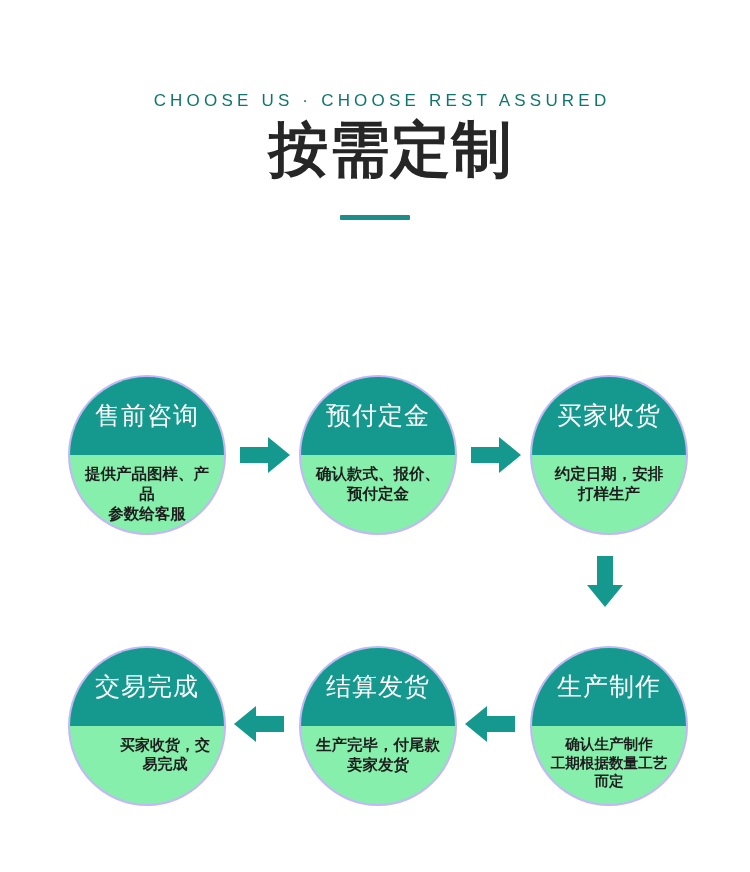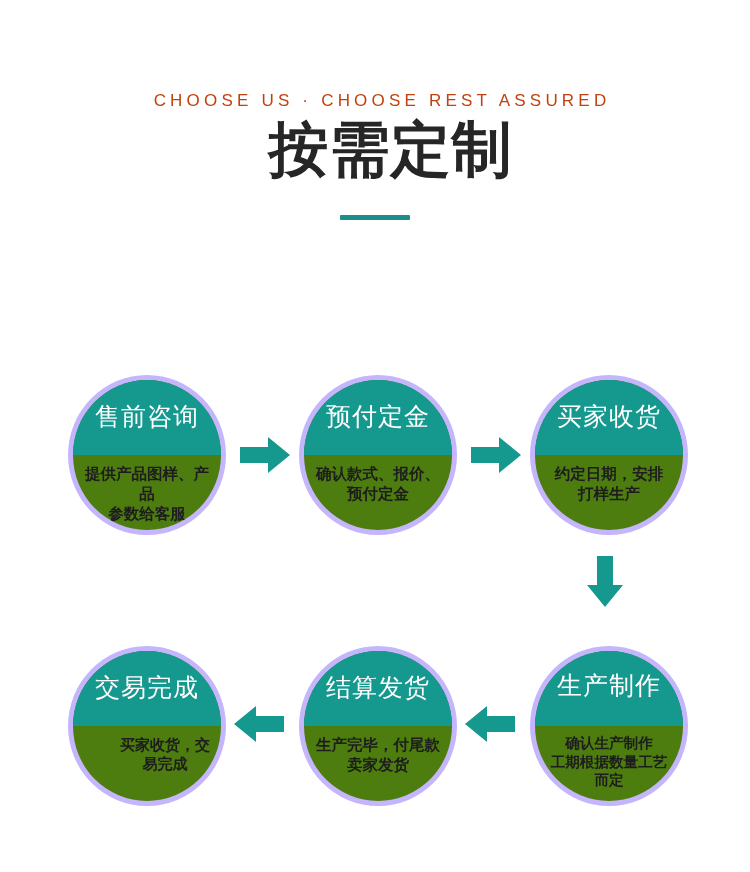--- a/index.html
+++ b/index.html
@@ -21,21 +21,21 @@
     position: absolute;
     top: 0;
     left: 0;
     width: 750px;
     text-align: center;
   }
   .eyebrow {
     margin-top: 92px;
     font-size: 17px;
     letter-spacing: 4.2px;
-    color: #c2410c;
+    color: #0f766e;
     font-weight: 400;
     line-height: 1;
     white-space: nowrap;
     padding-left: 14px;
   }
   .title-line {
     font-size: 60px;
     font-weight: 700;
     color: #262626;
     line-height: 1.02;
@@ -64,22 +64,22 @@
     width: 750px;
     height: 500px;
   }
 
   .node {
     position: absolute;
     width: 158px;
     height: 160px;
     border-radius: 50%;
     overflow: hidden;
-    background: #4d7c0f;
-    border: 5px solid #c4b5fd;
+    background: #86efac;
+    border: 2px solid #c4b5fd;
     box-sizing: border-box;
   }
   .node .top {
     position: absolute;
     left: 0;
     top: 0;
     width: 100%;
     height: 50%;
     background: #15998f;
     display: flex;
@@ -120,21 +120,21 @@
   .node.wide-label .bottom span { font-size: 14.6px; }
   .node.one-line .bottom span { font-size: 15px; margin-left: 36px; }
 
   
   #node-1 { left: 68px;  top: 12px; }
   #node-2 { left: 299px; top: 12px; }
   #node-3 { left: 530px; top: 12px; }
   
   #node-6 { left: 68px;  top: 283px; }
   #node-5 { left: 299px; top: 283px; }
-  #node-4 { left: 530px; top: 283px; font-family: Liberation Mono, monospace; }
+  #node-4 { left: 530px; top: 283px; }
 
   
   .arrow {
     position: absolute;
     color: #15998f;
   }
   .arrow svg { display: block; }
 
   #arrow-1 { left: 240px; top: 73px; }
   #arrow-2 { left: 471px; top: 73px; }

